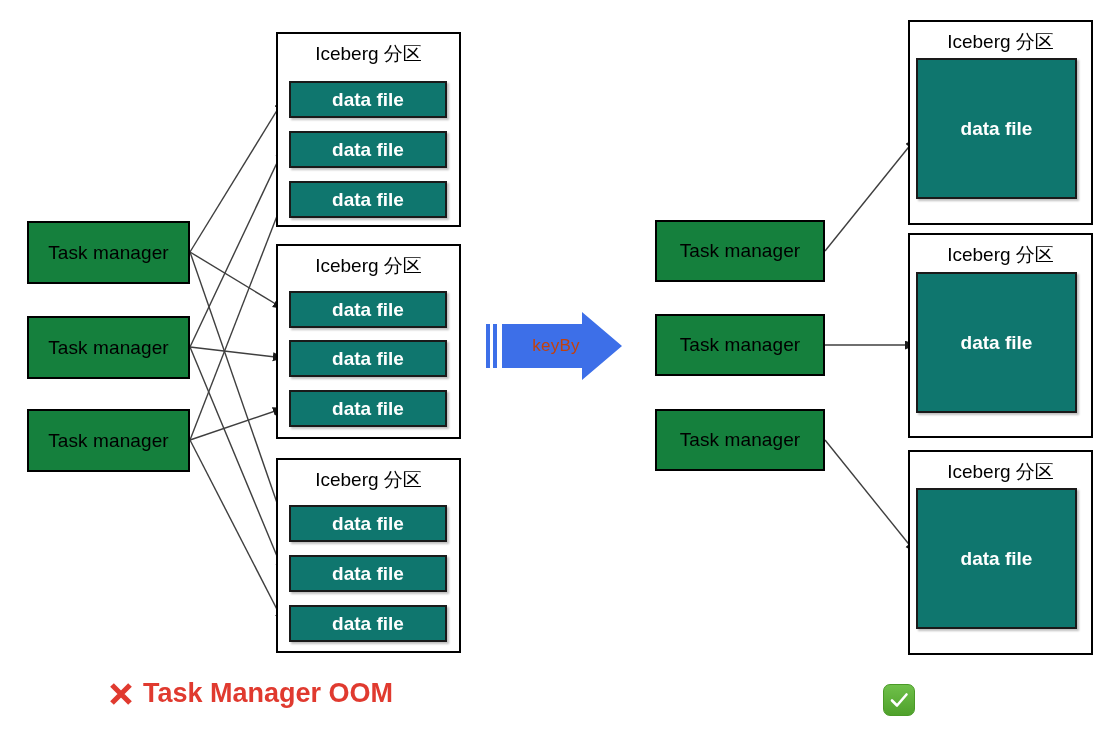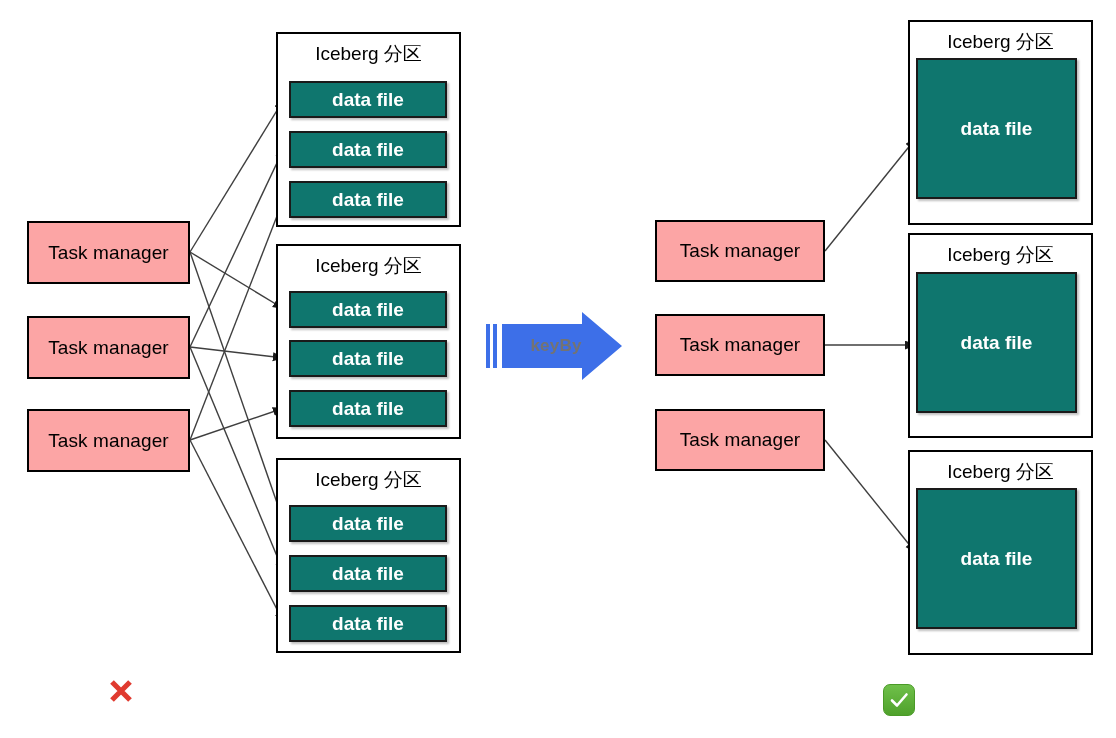--- a/index.html
+++ b/index.html
@@ -15,21 +15,21 @@
     width: 1116px;
     height: 738px;
     background: #ffffff;
     overflow: hidden;
   }
   .abs { position: absolute; }
 
   
   .tm-box {
     border: 2.5px solid #000000;
-    background: #fca5a5;
+    background: #15803d;
     box-sizing: border-box;
     display: flex;
     align-items: center;
     justify-content: center;
     font-size: 19px;
     color: #000000;
     letter-spacing: 0.1px;
   }
 
   
@@ -81,23 +81,23 @@
   }
   #keyby-label {
     position: absolute;
     left: 34px;
     top: 0;
     width: 72px;
     height: 68px;
     display: flex;
     align-items: center;
     justify-content: center;
-    color: #737373;
+    color: #c2410c;
     font-size: 17px;
-    font-weight: bold;
+    font-weight: normal;
     letter-spacing: 0.2px;
   }
 
   
   #fail-caption {
     position: absolute;
     left: 108px;
     top: 678px;
     display: flex;
     align-items: center;
@@ -246,20 +246,21 @@
     <div class="partition-title" style="top:7px;">Iceberg 分区</div>
   </div>
   <div class="datafile big abs" style="left:916px; top:488px; width:161px; height:141px;">
     <span>data file</span>
   </div>
 
   <div id="fail-caption">
     <svg id="fail-x-icon" width="26" height="26" viewBox="0 0 26 26">
       <path d="M4,4 L22,22 M22,4 L4,22" stroke="#E03A2F" stroke-width="5.2" stroke-linecap="butt"></path>
     </svg>
+    <span>Task Manager OOM</span>
   </div>
 
   <div id="ok-caption">
     <div class="check-box">
       <svg width="22" height="22" viewBox="0 0 22 22">
         <path d="M4,11.5 L9,16.5 L18.5,5.5" stroke="#ffffff" stroke-width="2.6" fill="none" stroke-linecap="round" stroke-linejoin="round"></path>
       </svg>
     </div>
   </div>
 

